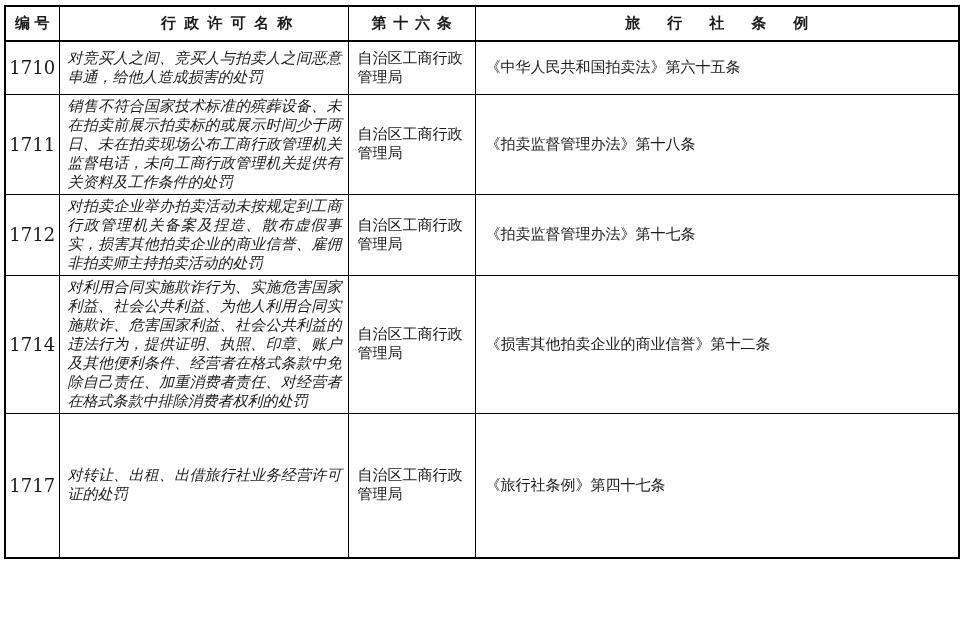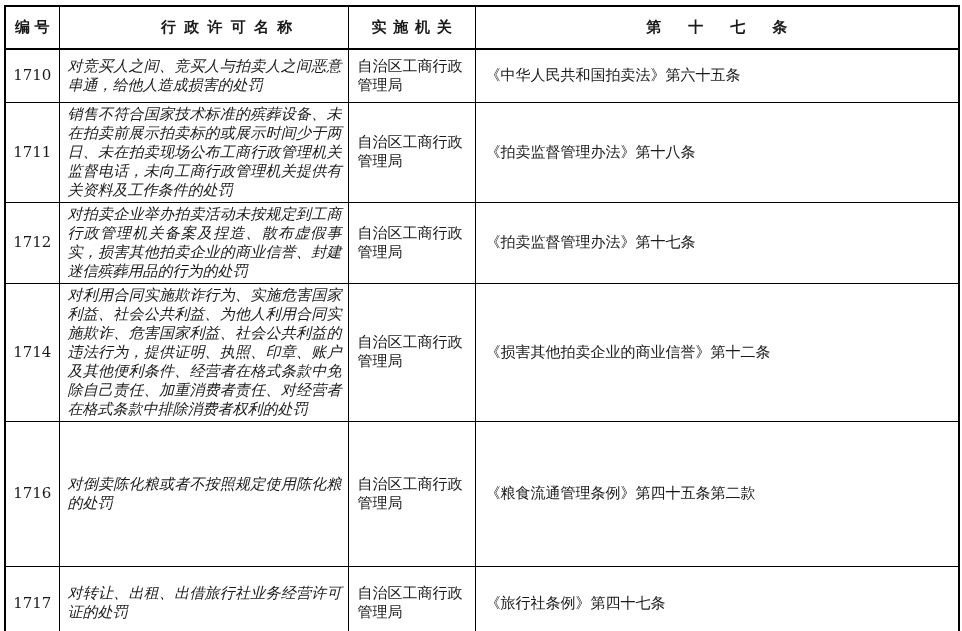--- a/index.html
+++ b/index.html
@@ -34,36 +34,36 @@
   th, td {
     border: 1px solid #000000;
     font-size: 15px;
     line-height: 19px;
     vertical-align: middle;
     padding: 2px 6px;
     color: #1a1a1a;
     overflow: hidden;
   }
   thead th {
-    height: 43px;
+    height: 35px;
     font-weight: bold;
     text-align: center;
     border-bottom: 2px solid #000000;
     padding: 2px 2px;
     white-space: nowrap;
   }
   th.h-id     { letter-spacing: 0.30em; text-indent: 0.30em; }
   th.h-name   { letter-spacing: 0.55em; text-indent: 0.55em; padding-left: 48px; }
   th.h-agency { letter-spacing: 0.45em; text-indent: 0.45em; }
   th.h-basis  { letter-spacing: 1.80em; text-indent: 1.80em; }
 
   td.cell-id {
     text-align: center;
     font-family: "DejaVu Serif", serif;
-    font-size: 15px;
+    font-size: 18px;
     padding: 2px 2px;
   }
   td.cell-name {
     text-align: justify;
     padding: 2px 6px 2px 8px;
     font-style: italic;
   }
   td.cell-agency {
     padding: 2px 6px 2px 9px;
     margin-left: 12px;
@@ -90,54 +90,48 @@
     <colgroup>
       <col class="c-id">
       <col class="c-name">
       <col class="c-agency">
       <col class="c-basis">
     </colgroup>
     <thead>
       <tr>
         <th class="h-id">编号</th>
         <th class="h-name">行政许可名称</th>
-        <th class="h-agency">实施机关</th>
-        <th class="h-basis">第十七条</th>
+        <th class="h-agency">第十六条</th>
+        <th class="h-basis">旅行社条例</th>
       </tr>
     </thead>
     <tbody>
         <tr>
     <td class="cell-id">1710</td>
     <td class="cell-name">对竞买人之间、竞买人与拍卖人之间恶意串通，给他人造成损害的处罚</td>
     <td class="cell-agency">自治区工商行政管理局</td>
     <td class="cell-basis">《中华人民共和国拍卖法》第六十五条</td>
   </tr>
         <tr>
     <td class="cell-id">1711</td>
     <td class="cell-name">销售不符合国家技术标准的殡葬设备、未在拍卖前展示拍卖标的或展示时间少于两日、未在拍卖现场公布工商行政管理机关监督电话，未向工商行政管理机关提供有关资料及工作条件的处罚</td>
     <td class="cell-agency">自治区工商行政管理局</td>
     <td class="cell-basis">《拍卖监督管理办法》第十八条</td>
   </tr>
         <tr>
     <td class="cell-id">1712</td>
-    <td class="cell-name">对拍卖企业举办拍卖活动未按规定到工商行政管理机关备案及捏造、散布虚假事实，损害其他拍卖企业的商业信誉、封建迷信殡葬用品的行为的处罚</td>
+    <td class="cell-name">对拍卖企业举办拍卖活动未按规定到工商行政管理机关备案及捏造、散布虚假事实，损害其他拍卖企业的商业信誉、雇佣非拍卖师主持拍卖活动的处罚</td>
     <td class="cell-agency">自治区工商行政管理局</td>
     <td class="cell-basis">《拍卖监督管理办法》第十七条</td>
   </tr>
         <tr>
     <td class="cell-id">1714</td>
     <td class="cell-name">对利用合同实施欺诈行为、实施危害国家利益、社会公共利益、为他人利用合同实施欺诈、危害国家利益、社会公共利益的违法行为，提供证明、执照、印章、账户及其他便利条件、经营者在格式条款中免除自己责任、加重消费者责任、对经营者在格式条款中排除消费者权利的处罚</td>
     <td class="cell-agency">自治区工商行政管理局</td>
     <td class="cell-basis">《损害其他拍卖企业的商业信誉》第十二条</td>
-  </tr>
-        <tr>
-    <td class="cell-id">1716</td>
-    <td class="cell-name">对倒卖陈化粮或者不按照规定使用陈化粮的处罚</td>
-    <td class="cell-agency">自治区工商行政管理局</td>
-    <td class="cell-basis">《粮食流通管理条例》第四十五条第二款</td>
   </tr>
         <tr>
     <td class="cell-id">1717</td>
     <td class="cell-name">对转让、出租、出借旅行社业务经营许可证的处罚</td>
     <td class="cell-agency">自治区工商行政管理局</td>
     <td class="cell-basis">《旅行社条例》第四十七条</td>
   </tr>
       </tbody>
   </table>
 </div>

